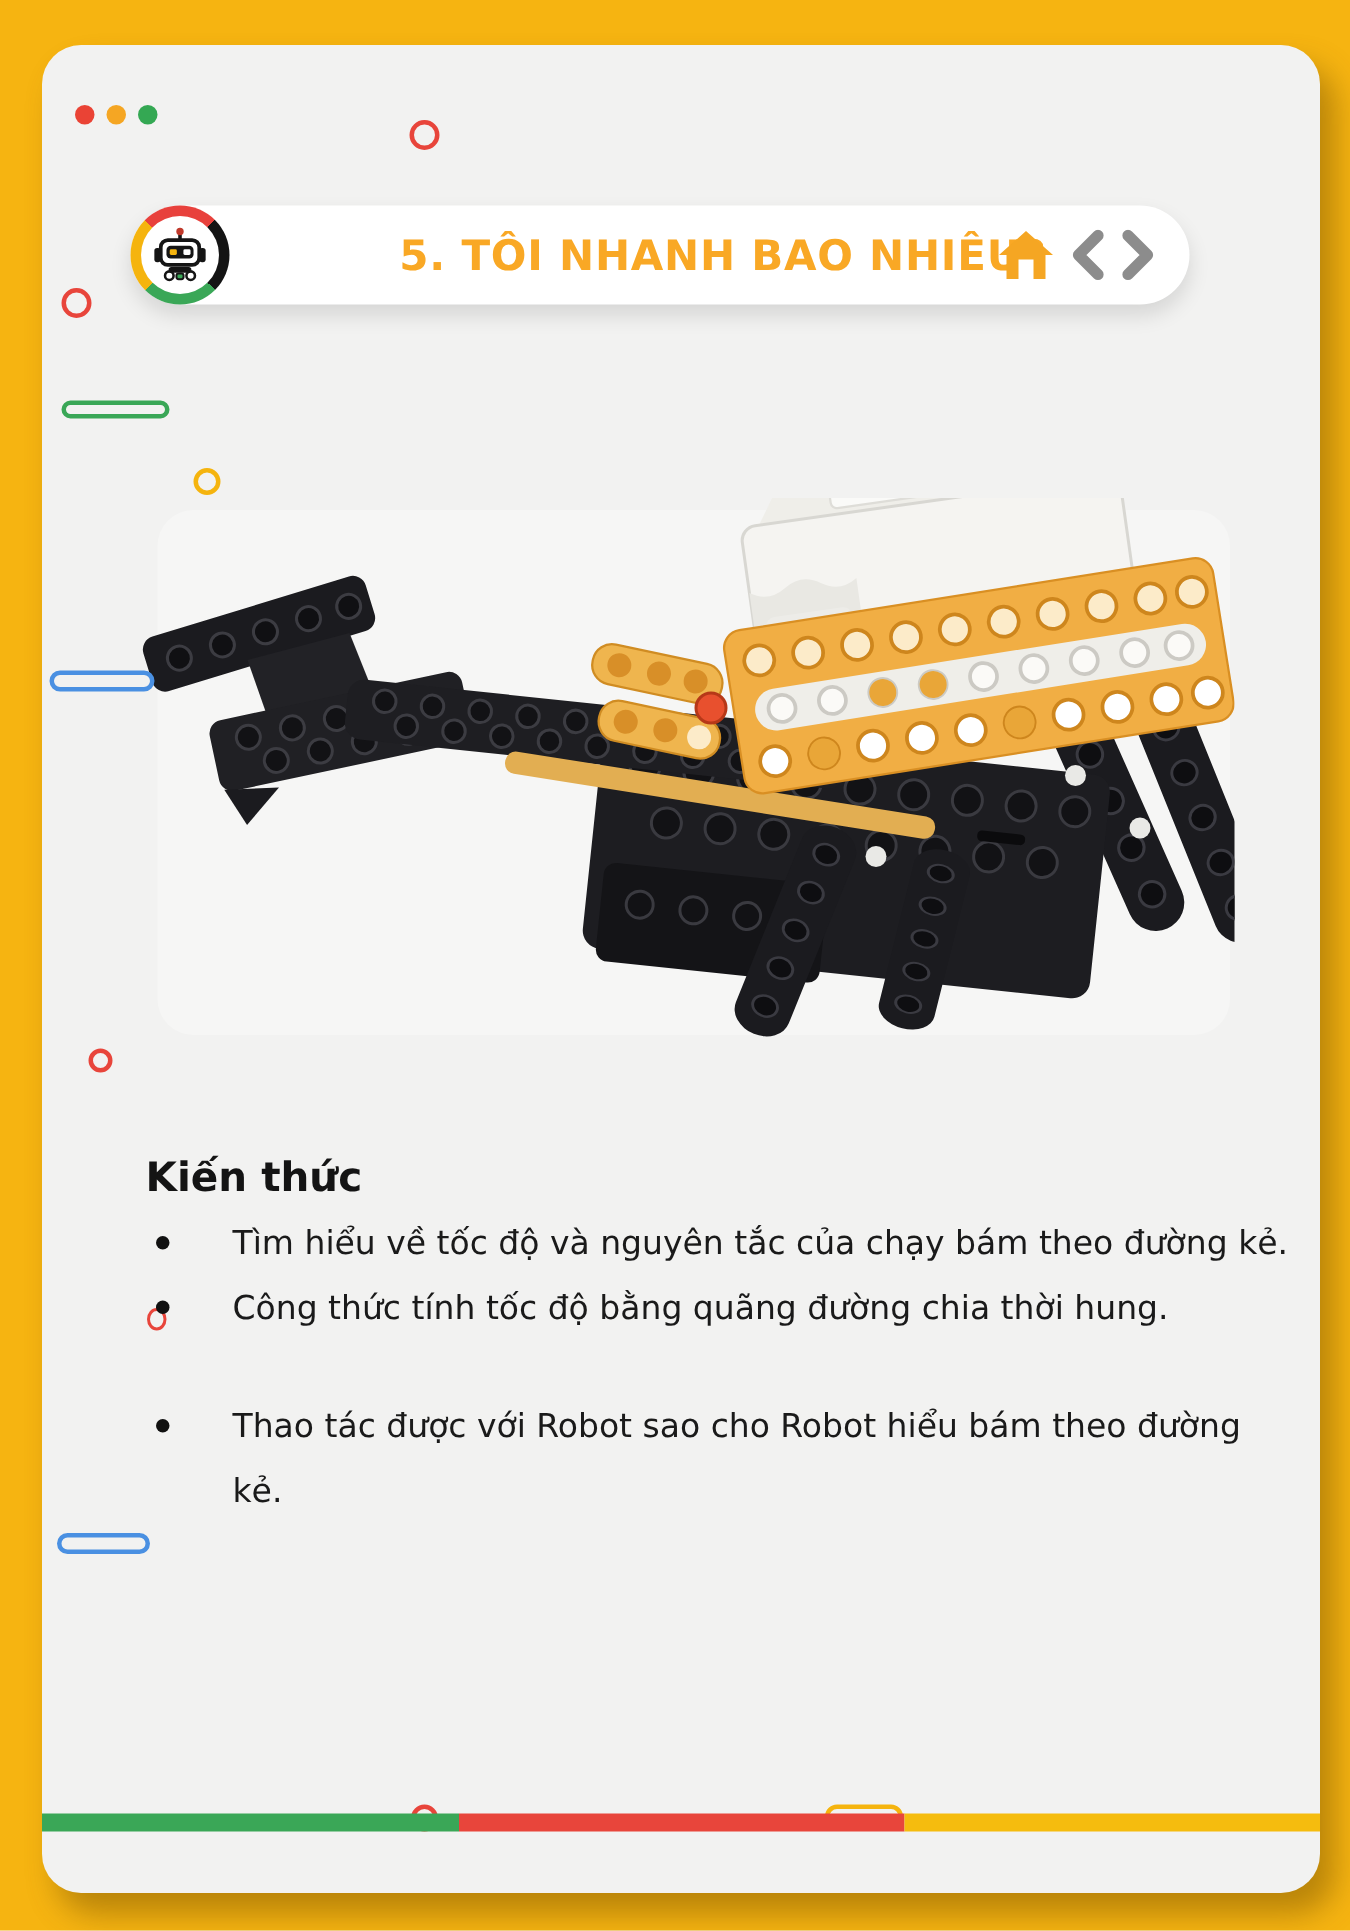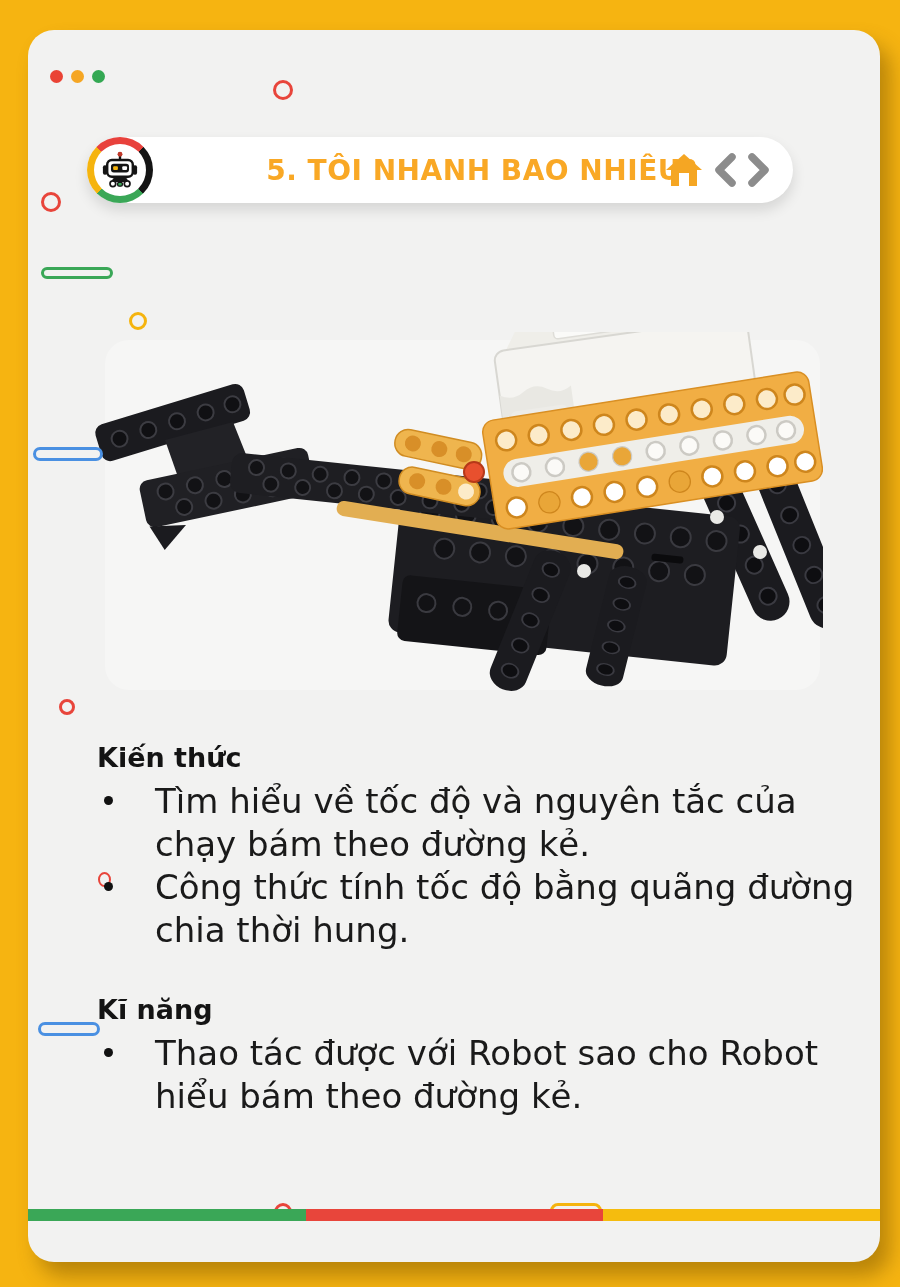--- a/index.html
+++ b/index.html
@@ -33,24 +33,24 @@
           font-size:28px; font-weight:700; color:#F9A825; letter-spacing:.5px; white-space:nowrap; }
   .nav { position:absolute; right:22px; display:flex; align-items:center; gap:10px; }
   .nav button { background:none; border:none; cursor:pointer; padding:0; display:flex; }
 
   
   .photo-bg { position:absolute; left:105px; top:340px; width:715px; height:350px;
           background:#F6F6F5; border-radius:24px; z-index:2; }
   .robot-svg { position:absolute; left:83px; top:332px; z-index:2; }
 
   
-  .sections { position:absolute; left:97px; top:736px; width:768px; z-index:3; color:#1A1A1A; }
+  .sections { position:absolute; left:97px; top:764px; width:768px; z-index:3; color:#1A1A1A; }
   .section + .section { margin-top:36px; }
   .section h2 { font-size:27px; font-weight:700; line-height:44px; color:#141414; }
-  .bullet { display:flex; font-size:34px; line-height:43px; width:768px; }
+  .bullet { display:flex; font-size:22px; line-height:43px; width:768px; }
   .b-dot { flex:0 0 58px; }
   .b-dot::before { content:""; display:block; width:9px; height:9px; border-radius:50%;
           background:#111; margin:16px 0 0 7px; }
   .b-text { width:710px; }
 
   
   .footbar { position:absolute; left:28px; top:1209px; width:852px; height:12px;
           display:flex; z-index:4; }
   .footbar .seg { height:12px; }
 </style>
@@ -298,21 +298,20 @@
       <div class="bullet">
         <span class="b-dot"></span>
         <span class="b-text">Tìm hiểu về tốc độ và nguyên tắc của chạy bám theo đường kẻ.</span>
       </div>
       <div class="bullet">
         <span class="b-dot"></span>
         <span class="b-text">Công thức tính tốc độ bằng quãng đường chia thời hung.</span>
       </div>
     </div>
     <div class="section">
-      <h2>Kĩ năng</h2>
       <div class="bullet">
         <span class="b-dot"></span>
         <span class="b-text">Thao tác được với Robot sao cho Robot hiểu bám theo đường kẻ.</span>
       </div>
     </div>
   </div>
 
   <div class="footbar">
     <div class="seg" style="width:32.6%;background:#3AA757"></div>
     <div class="seg" style="width:34.9%;background:#E8453B"></div>

